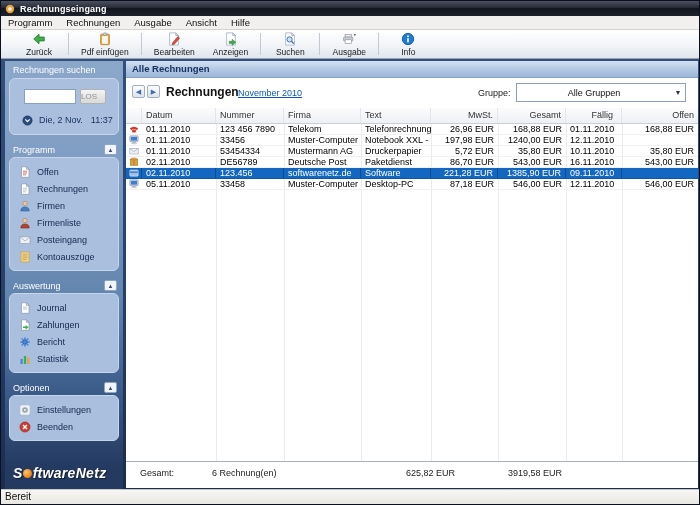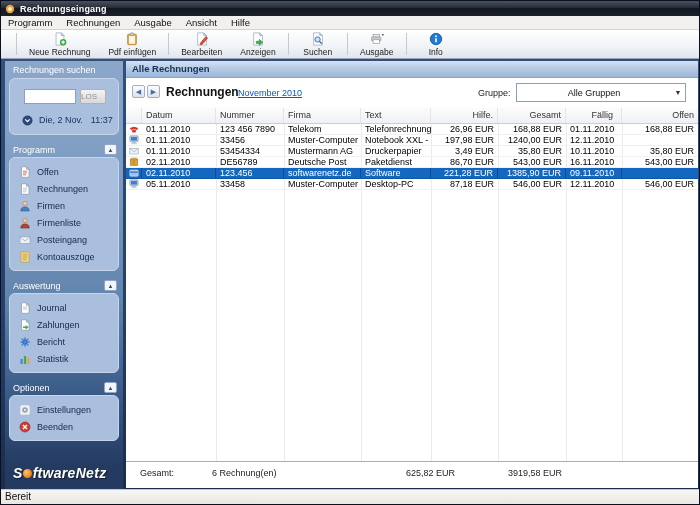--- a/index.html
+++ b/index.html
@@ -139,30 +139,27 @@
 
   <div class="menubar">
     <div class="menu-item">Programm</div>
     <div class="menu-item">Rechnungen</div>
     <div class="menu-item">Ausgabe</div>
     <div class="menu-item">Ansicht</div>
     <div class="menu-item">Hilfe</div>
   </div>
 
   <div class="toolbar">
+    <div class="tbtn">
+      <svg viewBox="0 0 16 16">
+        <path d="M8 2.5 L2 8 L8 13.5 L8 10.2 L14 10.2 L14 5.8 L8 5.8 Z" fill="#3fae49" stroke="#2c7d33" stroke-width="1"></path>
+      </svg>
+      <span class="tlabel">Zurück</span>
+    </div>
     <div class="tsep"></div>
-    <div class="tbtn">
-      <svg viewBox="0 0 16 16">
-        <path d="M3.5 1 h6 l3 3 v11 h-9 z" fill="#fff" stroke="#93a3b8" stroke-width=".8"></path>
-        <path d="M9.5 1 l3 3 h-3 z" fill="#dde8f4" stroke="#93a3b8" stroke-width=".8"></path>
-        <circle cx="11.6" cy="11.6" r="3.7" fill="#3fae49"></circle>
-        <path d="M11.6 9.6 v4 M9.6 11.6 h4" stroke="#fff" stroke-width="1.3"></path>
-      </svg>
-      <span class="tlabel">Neue Rechnung</span>
-    </div>
     <div class="tbtn">
       <svg viewBox="0 0 16 16">
         <rect x="3" y="2.5" width="10" height="12" rx="1" fill="#e8a33d" stroke="#b97a20" stroke-width=".8"></rect>
         <rect x="4.5" y="4.5" width="7" height="9" fill="#fdf6e8"></rect>
         <rect x="6" y="1" width="4" height="3" rx="1" fill="#c9cdd4" stroke="#8a8f98" stroke-width=".8"></rect>
       </svg>
       <span class="tlabel">Pdf einfügen</span>
     </div>
     <div class="tsep"></div>
     <div class="tbtn">
@@ -361,21 +358,21 @@
           <span class="grp-arrow">▼</span>
         </div>
       </div>
 
       <div class="thead grid">
         <div class="hc"></div>
         <div class="hc">Datum</div>
         <div class="hc">Nummer</div>
         <div class="hc">Firma</div>
         <div class="hc">Text</div>
-        <div class="hc r">Hilfe.</div>
+        <div class="hc r">MwSt.</div>
         <div class="hc r">Gesamt</div>
         <div class="hc r pr8">Fällig</div>
         <div class="hc r">Offen</div>
       </div>
 
       <div class="tbody">
         <div class="gridlines">
           <div style="left:90px"></div>
             <div style="left:158px"></div>
             <div style="left:235px"></div>
@@ -425,21 +422,21 @@
           <div class="cell icon">
               <svg viewBox="0 0 12 12">
             <rect x="1" y="2.8" width="10" height="6.8" fill="#eef2f7" stroke="#94a0b0" stroke-width=".7"></rect>
             <path d="M1 2.8 L6 7 L11 2.8" fill="none" stroke="#94a0b0" stroke-width=".7"></path>
               </svg>
             </div>
           <div class="cell">01.11.2010</div>
           <div class="cell">53454334</div>
           <div class="cell">Mustermann AG</div>
           <div class="cell">Druckerpapier</div>
-          <div class="cell r">3,49 EUR</div>
+          <div class="cell r">5,72 EUR</div>
           <div class="cell r">35,80 EUR</div>
           <div class="cell r pr8">10.11.2010</div>
           <div class="cell r">35,80 EUR</div>
         </div>
 
         <div class="trow grid">
           <div class="cell icon">
               <svg viewBox="0 0 12 12">
             <rect x="1.5" y="3.2" width="9" height="6.8" fill="#d9a33c" stroke="#a8762a" stroke-width=".7"></rect>
             <path d="M1.5 3.2 h9 l-1.5 -1.9 h-6 z" fill="#e8bc62" stroke="#a8762a" stroke-width=".7"></path>

